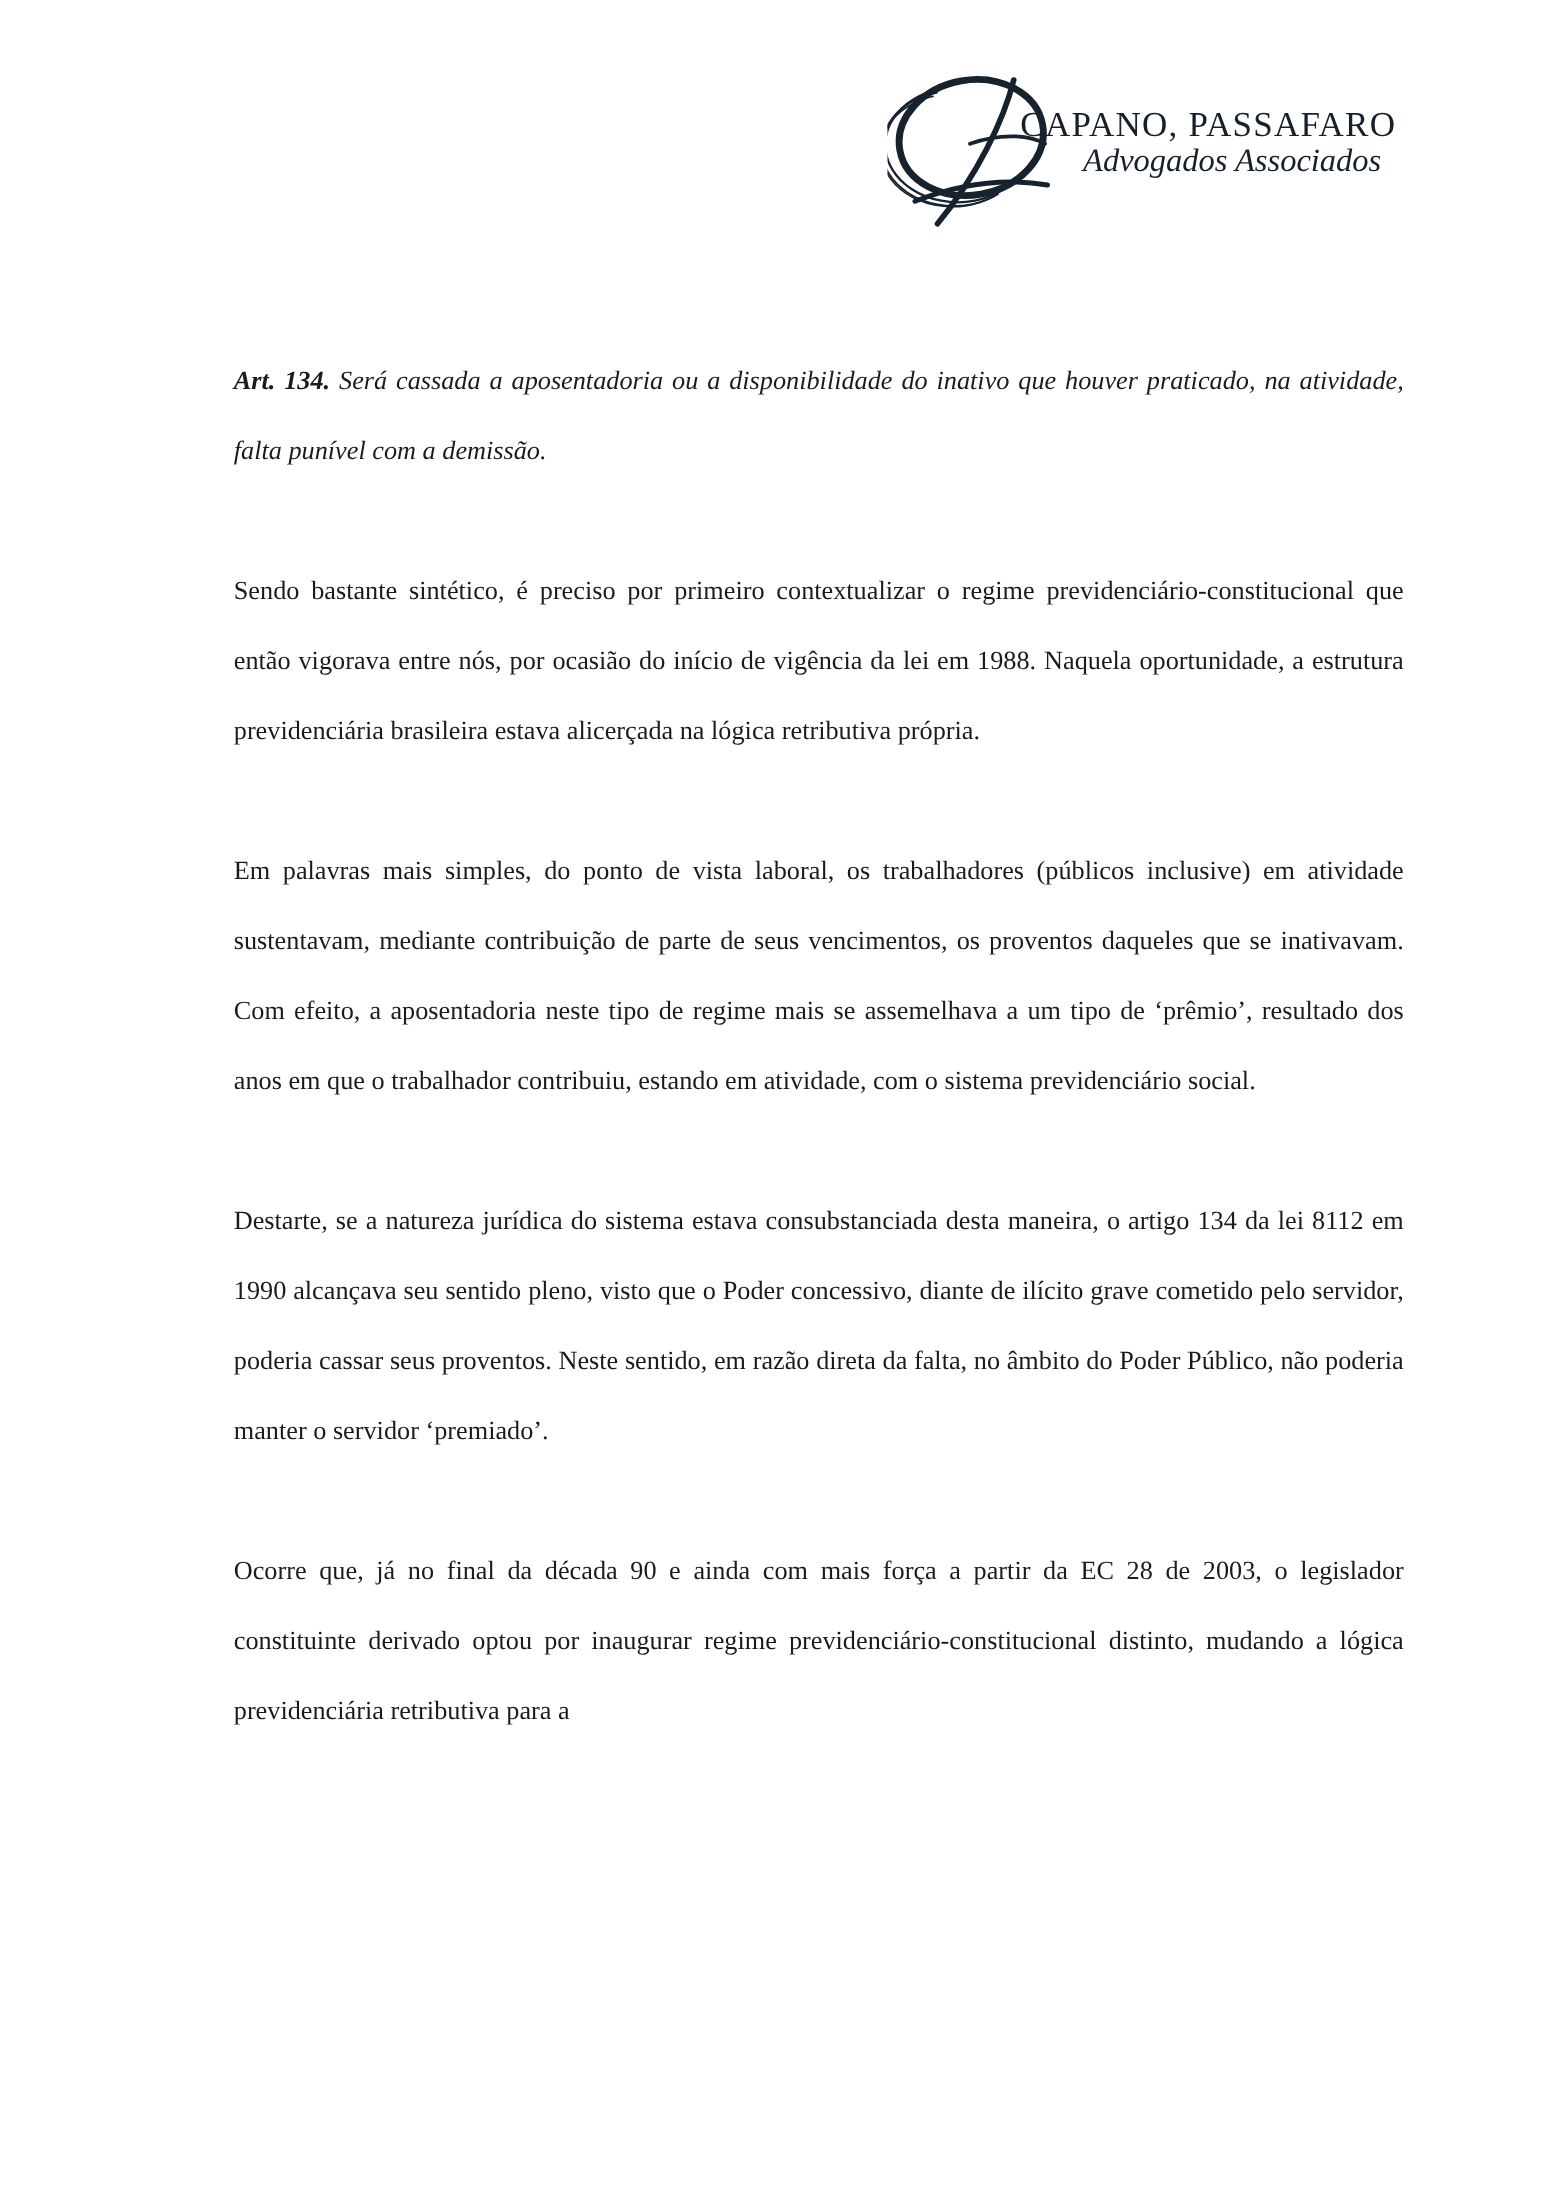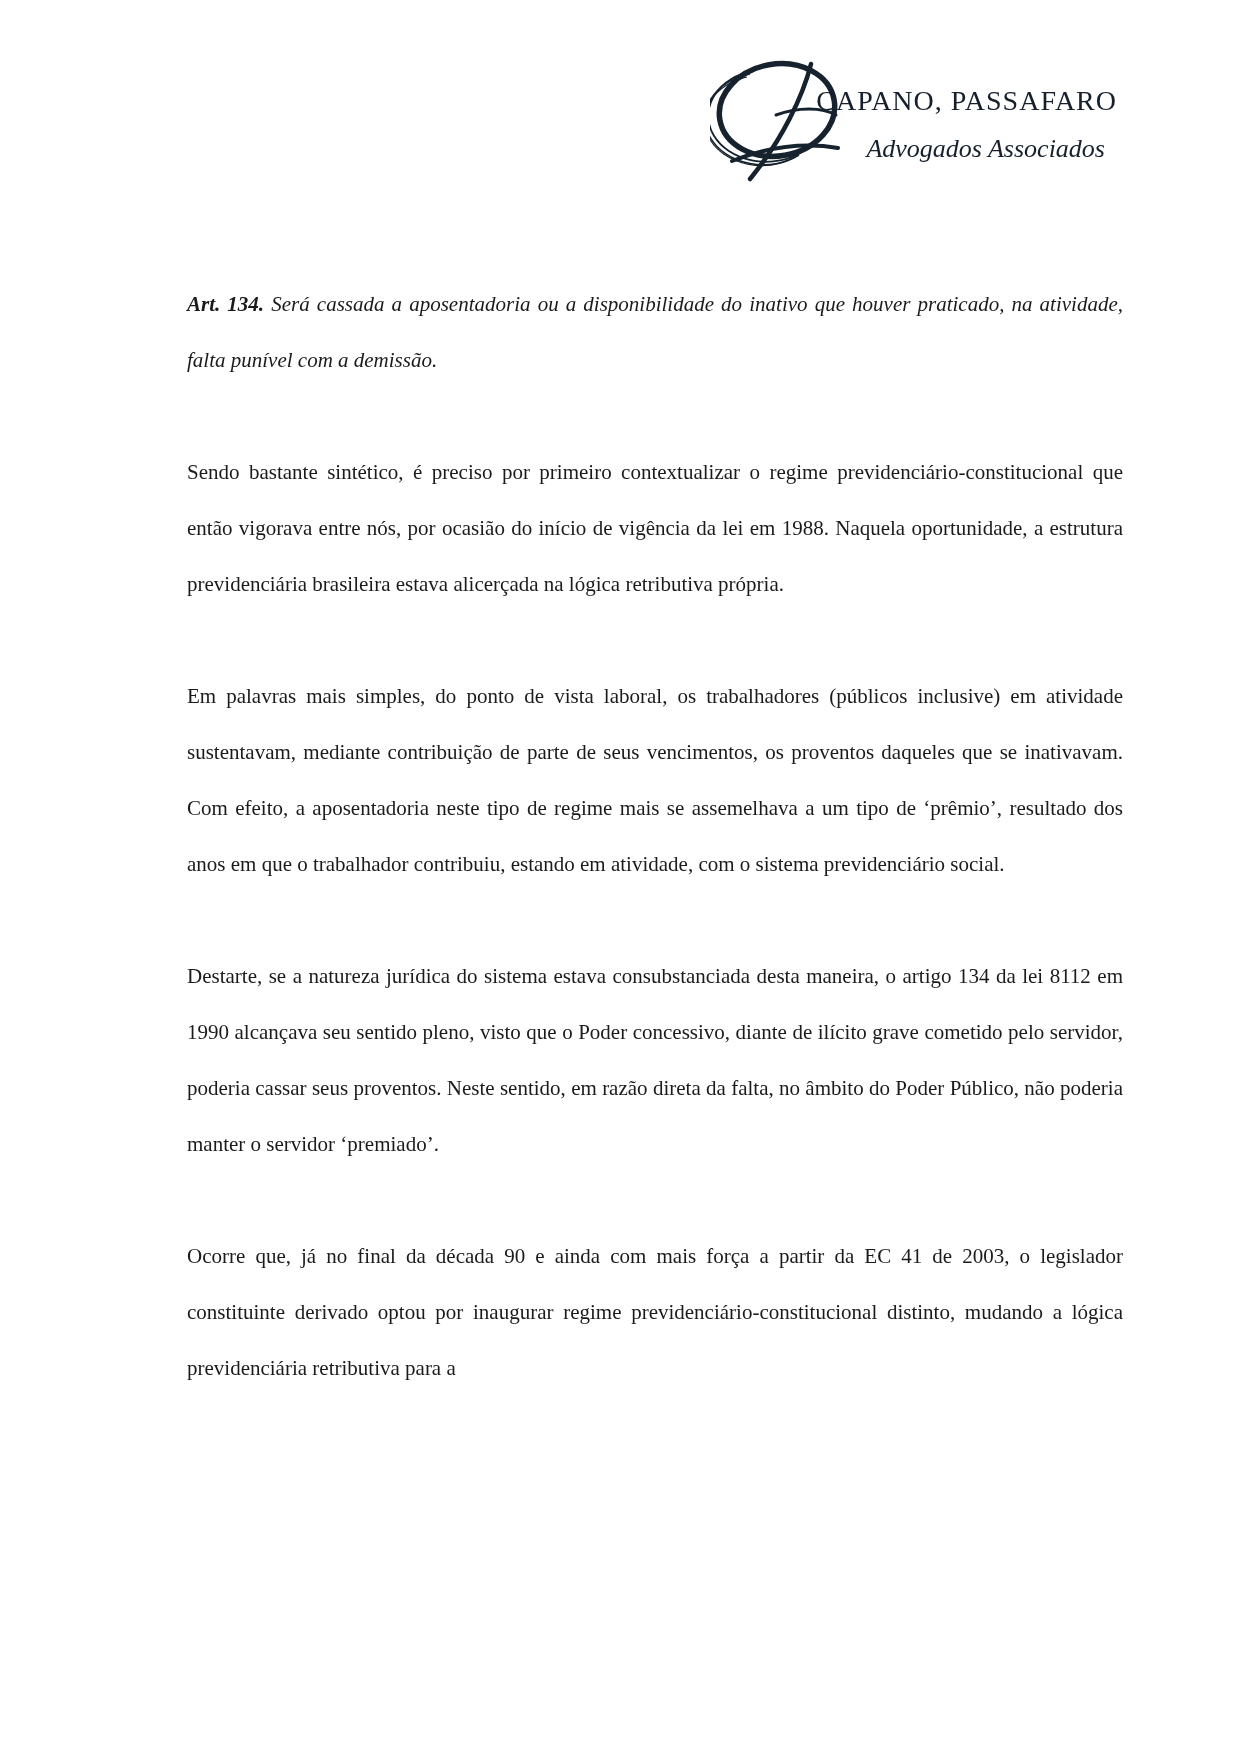--- a/index.html
+++ b/index.html
@@ -32,21 +32,21 @@
   .firm-name {
     font-size: 28px;
     letter-spacing: 1px;
     line-height: 1.05;
     white-space: nowrap;
   }
   .firm-subtitle {
     font-size: 26px;
     font-style: italic;
     line-height: 1.1;
-    margin-top: 20px;
+    margin-top: 0;
     margin-right: 12px;
     white-space: nowrap;
   }
 
   
   .content {
     position: absolute;
     left: 187px;
     top: 276px;
     width: 936px;
@@ -95,18 +95,18 @@
       <div class="firm-subtitle">Advogados Associados</div>
     </div>
   </div>
 
   <main class="content">
     <p class="quote"><span class="article-label">Art. 134.</span> <span>Será cassada a aposentadoria ou a disponibilidade do inativo que houver praticado, na atividade, falta punível com a demissão.</span></p>
 
     <p>Sendo bastante sintético, é preciso por primeiro contextualizar o regime previdenciário-constitucional que então vigorava entre nós, por ocasião do início de vigência da lei em 1988. Naquela oportunidade, a estrutura previdenciária brasileira estava alicerçada na lógica retributiva própria.</p>
     <p>Em palavras mais simples, do ponto de vista laboral, os trabalhadores (públicos inclusive) em atividade sustentavam, mediante contribuição de parte de seus vencimentos, os proventos daqueles que se inativavam. Com efeito, a aposentadoria neste tipo de regime mais se assemelhava a um tipo de ‘prêmio’, resultado dos anos em que o trabalhador contribuiu, estando em atividade, com o sistema previdenciário social.</p>
     <p>Destarte, se a natureza jurídica do sistema estava consubstanciada desta maneira, o artigo 134 da lei 8112 em 1990 alcançava seu sentido pleno, visto que o Poder concessivo, diante de ilícito grave cometido pelo servidor, poderia cassar seus proventos. Neste sentido, em razão direta da falta, no âmbito do Poder Público, não poderia manter o servidor ‘premiado’.</p>
-    <p>Ocorre que, já no final da década 90 e ainda com mais força a partir da EC 41 de 2003, o legislador constituinte derivado optou por inaugurar regime previdenciário-constitucional distinto, mudando a lógica previdenciária retributiva para a</p>
+    <p>Ocorre que, já no final da década 90 e ainda com mais força a partir da EC 28 de 2003, o legislador constituinte derivado optou por inaugurar regime previdenciário-constitucional distinto, mudando a lógica previdenciária retributiva para a</p>
   </main>
 
   <div class="page-number">2</div>
 
 </div>
 
 </body></html>

